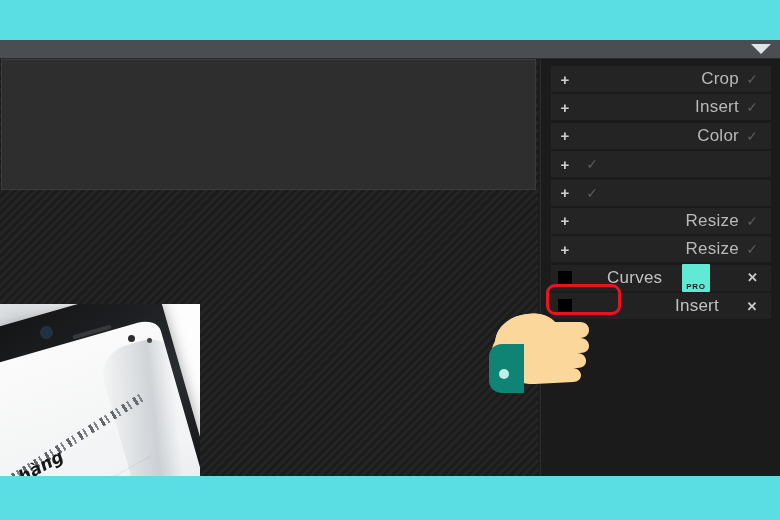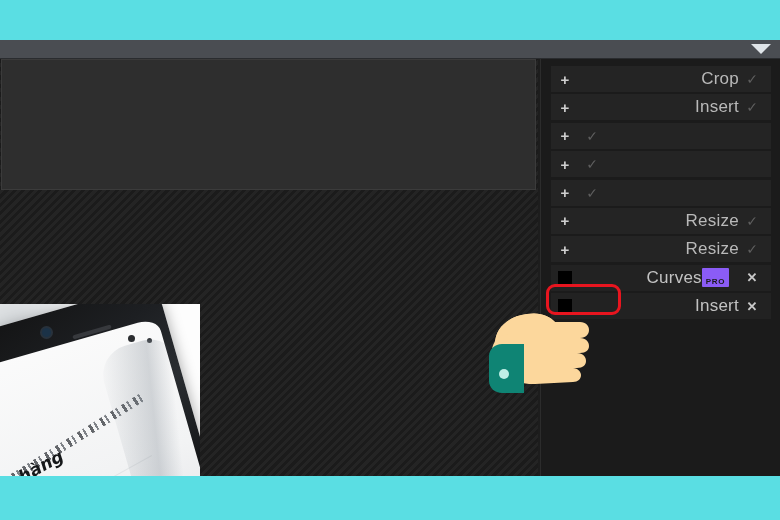--- a/index.html
+++ b/index.html
@@ -217,21 +217,21 @@
   }
   .tool-row {
     position: relative;
     height: 26px;
     margin-bottom: 2.4px;
     background: #242424;
     display: flex;
     align-items: center;
     box-sizing: border-box;
   }
-  .tool-row.layer-row { background: #222222; }
+  .tool-row.layer-row { background: #222222; gap: 20px; }
 
   .tool-plus {
     width: 28px;
     text-align: center;
     color: #cfcfcf;
     font-size: 15px;
     font-weight: 700;
     line-height: 1;
     font-family: "Liberation Sans", sans-serif;
     flex: 0 0 28px;
@@ -253,26 +253,26 @@
     font-size: 17px;
     letter-spacing: .25px;
     font-family: "Liberation Sans", sans-serif;
     text-align: right;
   }
   .tool-row.layer-row .tool-label { padding-left: 8px; color: #c2c2c2; }
 
   .pro-badge {
     flex: 0 0 auto;
     margin-right: 10px;
-    background: #8b5cf6;
+    background: #5eead4;
     color: #1a1a1a;
     font-size: 8px;
     font-weight: 700;
     letter-spacing: .6px;
-    padding: 8px 4px 0 4px;
+    padding: 17px 4px 0 4px;
     line-height: 11px;
     border-radius: 1px;
     font-family: "Liberation Sans", sans-serif;
   }
   .tool-check {
     flex: 0 0 26px;
     text-align: center;
     color: #5e5e5e;
     font-size: 14px;
     line-height: 1;
@@ -361,20 +361,21 @@
             <span class="tool-label">Crop</span>
             <span class="tool-check">✓</span>
           </div>
           <div class="tool-row">
             <span class="tool-plus">+</span>
             <span class="tool-label">Insert</span>
             <span class="tool-check">✓</span>
           </div>
           <div class="tool-row">
             <span class="tool-plus">+</span>
+            <span class="tool-label">Color</span>
             <span class="tool-check">✓</span>
           </div>
           <div class="tool-row">
             <span class="tool-plus">+</span>
             <span class="tool-check">✓</span>
           </div>
           <div class="tool-row">
             <span class="tool-plus">+</span>
             <span class="tool-check">✓</span>
           </div>

